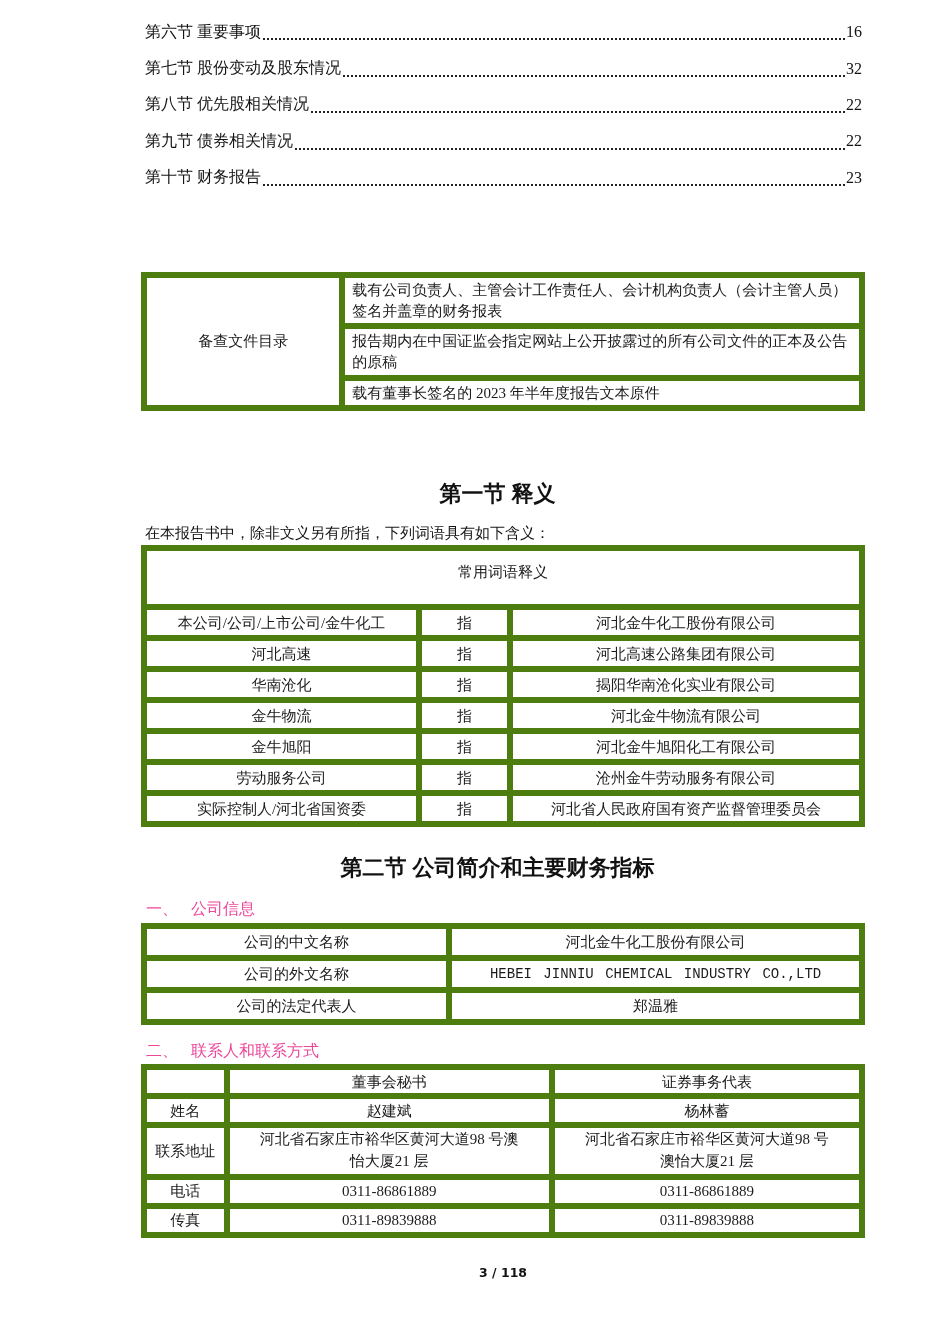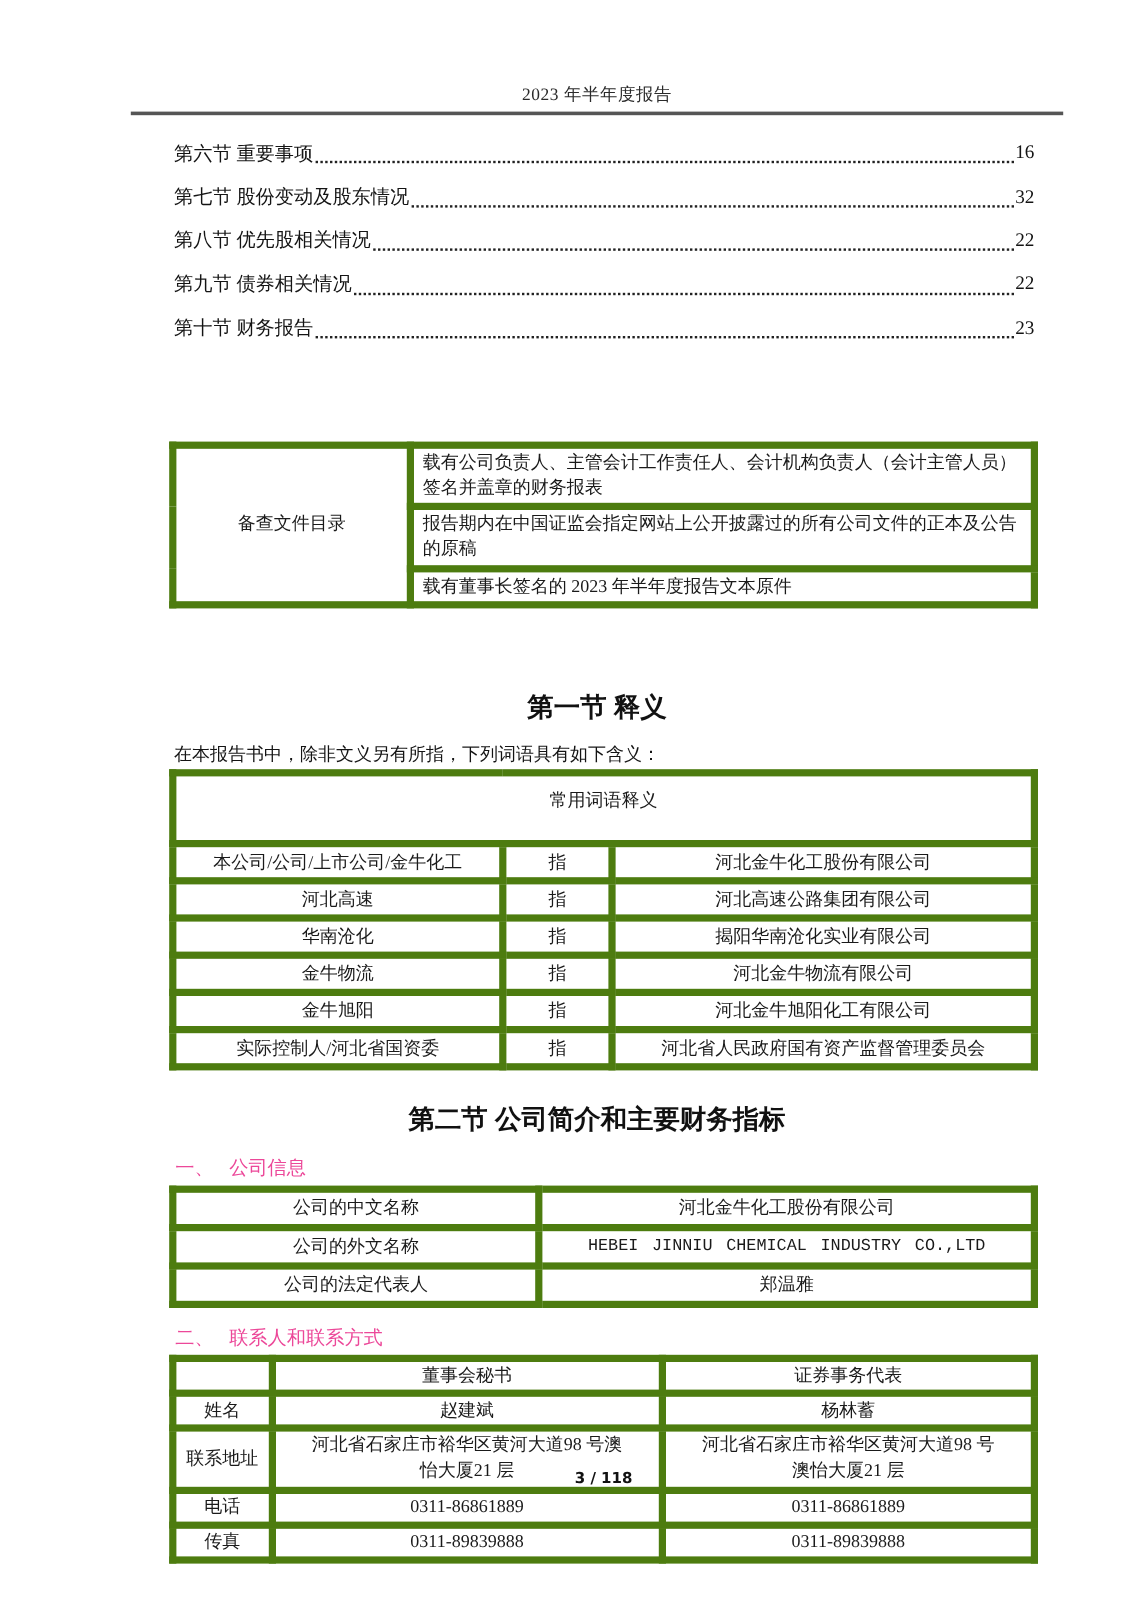--- a/index.html
+++ b/index.html
@@ -81,35 +81,31 @@
 
   
   table.contacts { margin-top: 3px; }
   table.contacts td { height: 21px; }
   table.contacts col.c-clabel { width: 11.5%; }
   table.contacts col.c-sec    { width: 45.3%; }
   table.contacts td.addr { padding: 1px 30px; line-height: 1.45; }
 
   
   .footer {
-    position: absolute; top: 1224px; left: 141px; width: 724px;
+    position: absolute; top: 1251px; left: 141px; width: 724px;
     text-align: center;
     font-family: "DejaVu Sans", "Liberation Sans", sans-serif;
     font-weight: bold; font-size: 12.5px; color: #111;
   }
 </style>
 </head>
 <body>
 
 <div class="page">
 
-  <div class="hdr">
-    <div class="hdr-title">2023 年半年度报告</div>
-    <div class="hdr-rule"></div>
-  </div>
 
   <div class="toc">
     <div class="toc-row">
       <span class="toc-label">第六节 重要事项</span>
       <span class="toc-leader"></span>
       <span class="toc-page">16</span>
     </div>
     <div class="toc-row">
       <span class="toc-label">第七节 股份变动及股东情况</span>
       <span class="toc-leader"></span>
@@ -180,20 +176,25 @@
         <td>金牛物流</td>
         <td>指</td>
         <td>河北金牛物流有限公司</td>
       </tr>
       <tr>
         <td>金牛旭阳</td>
         <td>指</td>
         <td>河北金牛旭阳化工有限公司</td>
       </tr>
       <tr>
+        <td>劳动服务公司</td>
+        <td>指</td>
+        <td>沧州金牛劳动服务有限公司</td>
+      </tr>
+      <tr>
         <td>实际控制人/河北省国资委</td>
         <td>指</td>
         <td>河北省人民政府国有资产监督管理委员会</td>
       </tr>
     </tbody>
   </table>
 
   <div class="sec-title sec2-title">第二节 公司简介和主要财务指标</div>
 
   <div class="subhead subhead-1">

